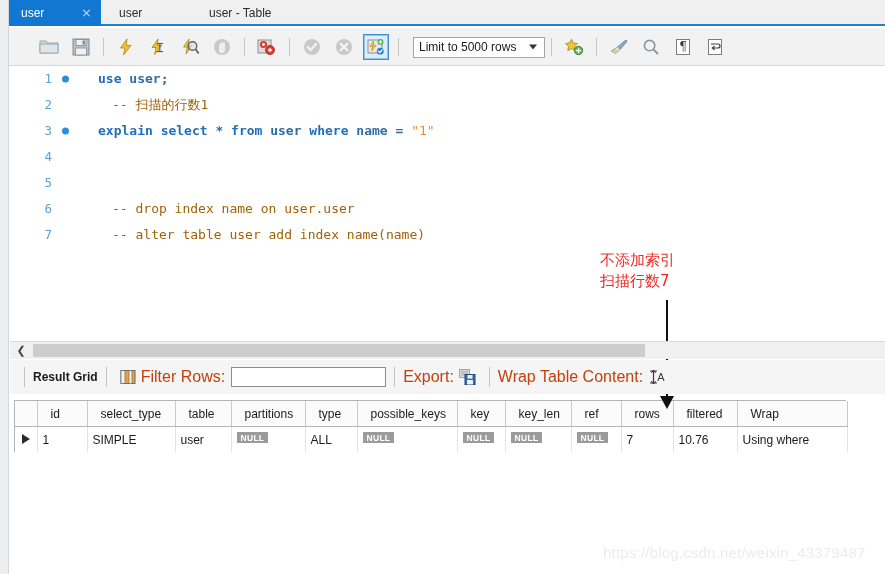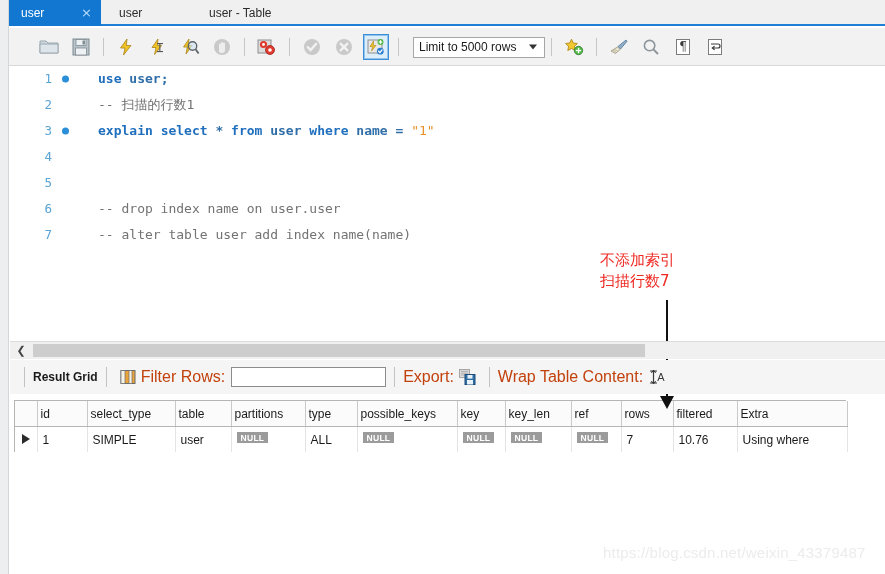--- a/index.html
+++ b/index.html
@@ -173,21 +173,21 @@
     width: 7px; height: 7px;
     border-radius: 50%;
     background: #2a8fd8;
   }
   .code-text {
     position: absolute;
     left: 88px; top: 0;
   }
   .kw   { color: #1f6fbe; font-weight: bold; }
   .idn  { color: #2f6ea8; font-weight: bold; }
-  .cmt  { color: #737373; }
+  .cmt  { color: #a16207; margin-left: 14px; }
   .str  { color: #e8912c; }
   .op   { color: #2f6ea8; font-weight: bold; }
 
   
   .annot {
     position: absolute;
     left: 600px; top: 250px;
     color: #ee2a24;
     font-family: "DejaVu Sans", sans-serif;
     font-size: 15px;
@@ -302,21 +302,21 @@
     table-layout: fixed;
     width: 830px;
     font-size: 12px;
   }
   table.grid th {
     background: #fbfbfb;
     border-right: 1px solid #c9c9c9;
     border-bottom: 1px solid #b5b5b5;
     font-weight: normal;
     text-align: left;
-    padding: 3px 3px;
+    padding: 3px 13px;
     height: 19px;
     color: #1a1a1a;
     white-space: nowrap;
     overflow: hidden;
   }
   table.grid td {
     border-right: 1px solid #e4e4e4;
     padding: 3px 5px;
     height: 19px;
     color: #1a1a1a;
@@ -613,21 +613,21 @@
           <th>select_type</th>
           <th>table</th>
           <th>partitions</th>
           <th>type</th>
           <th>possible_keys</th>
           <th>key</th>
           <th>key_len</th>
           <th>ref</th>
           <th>rows</th>
           <th>filtered</th>
-          <th>Extra</th>
+          <th>Wrap</th>
         </tr>
       </thead>
       <tbody>
         <tr>
           <td class="c-marker"><span class="rowmark"></span></td>
           <td>1</td>
           <td>SIMPLE</td>
           <td>user</td>
           <td><span class="nullbadge">NULL</span></td>
           <td>ALL</td>

